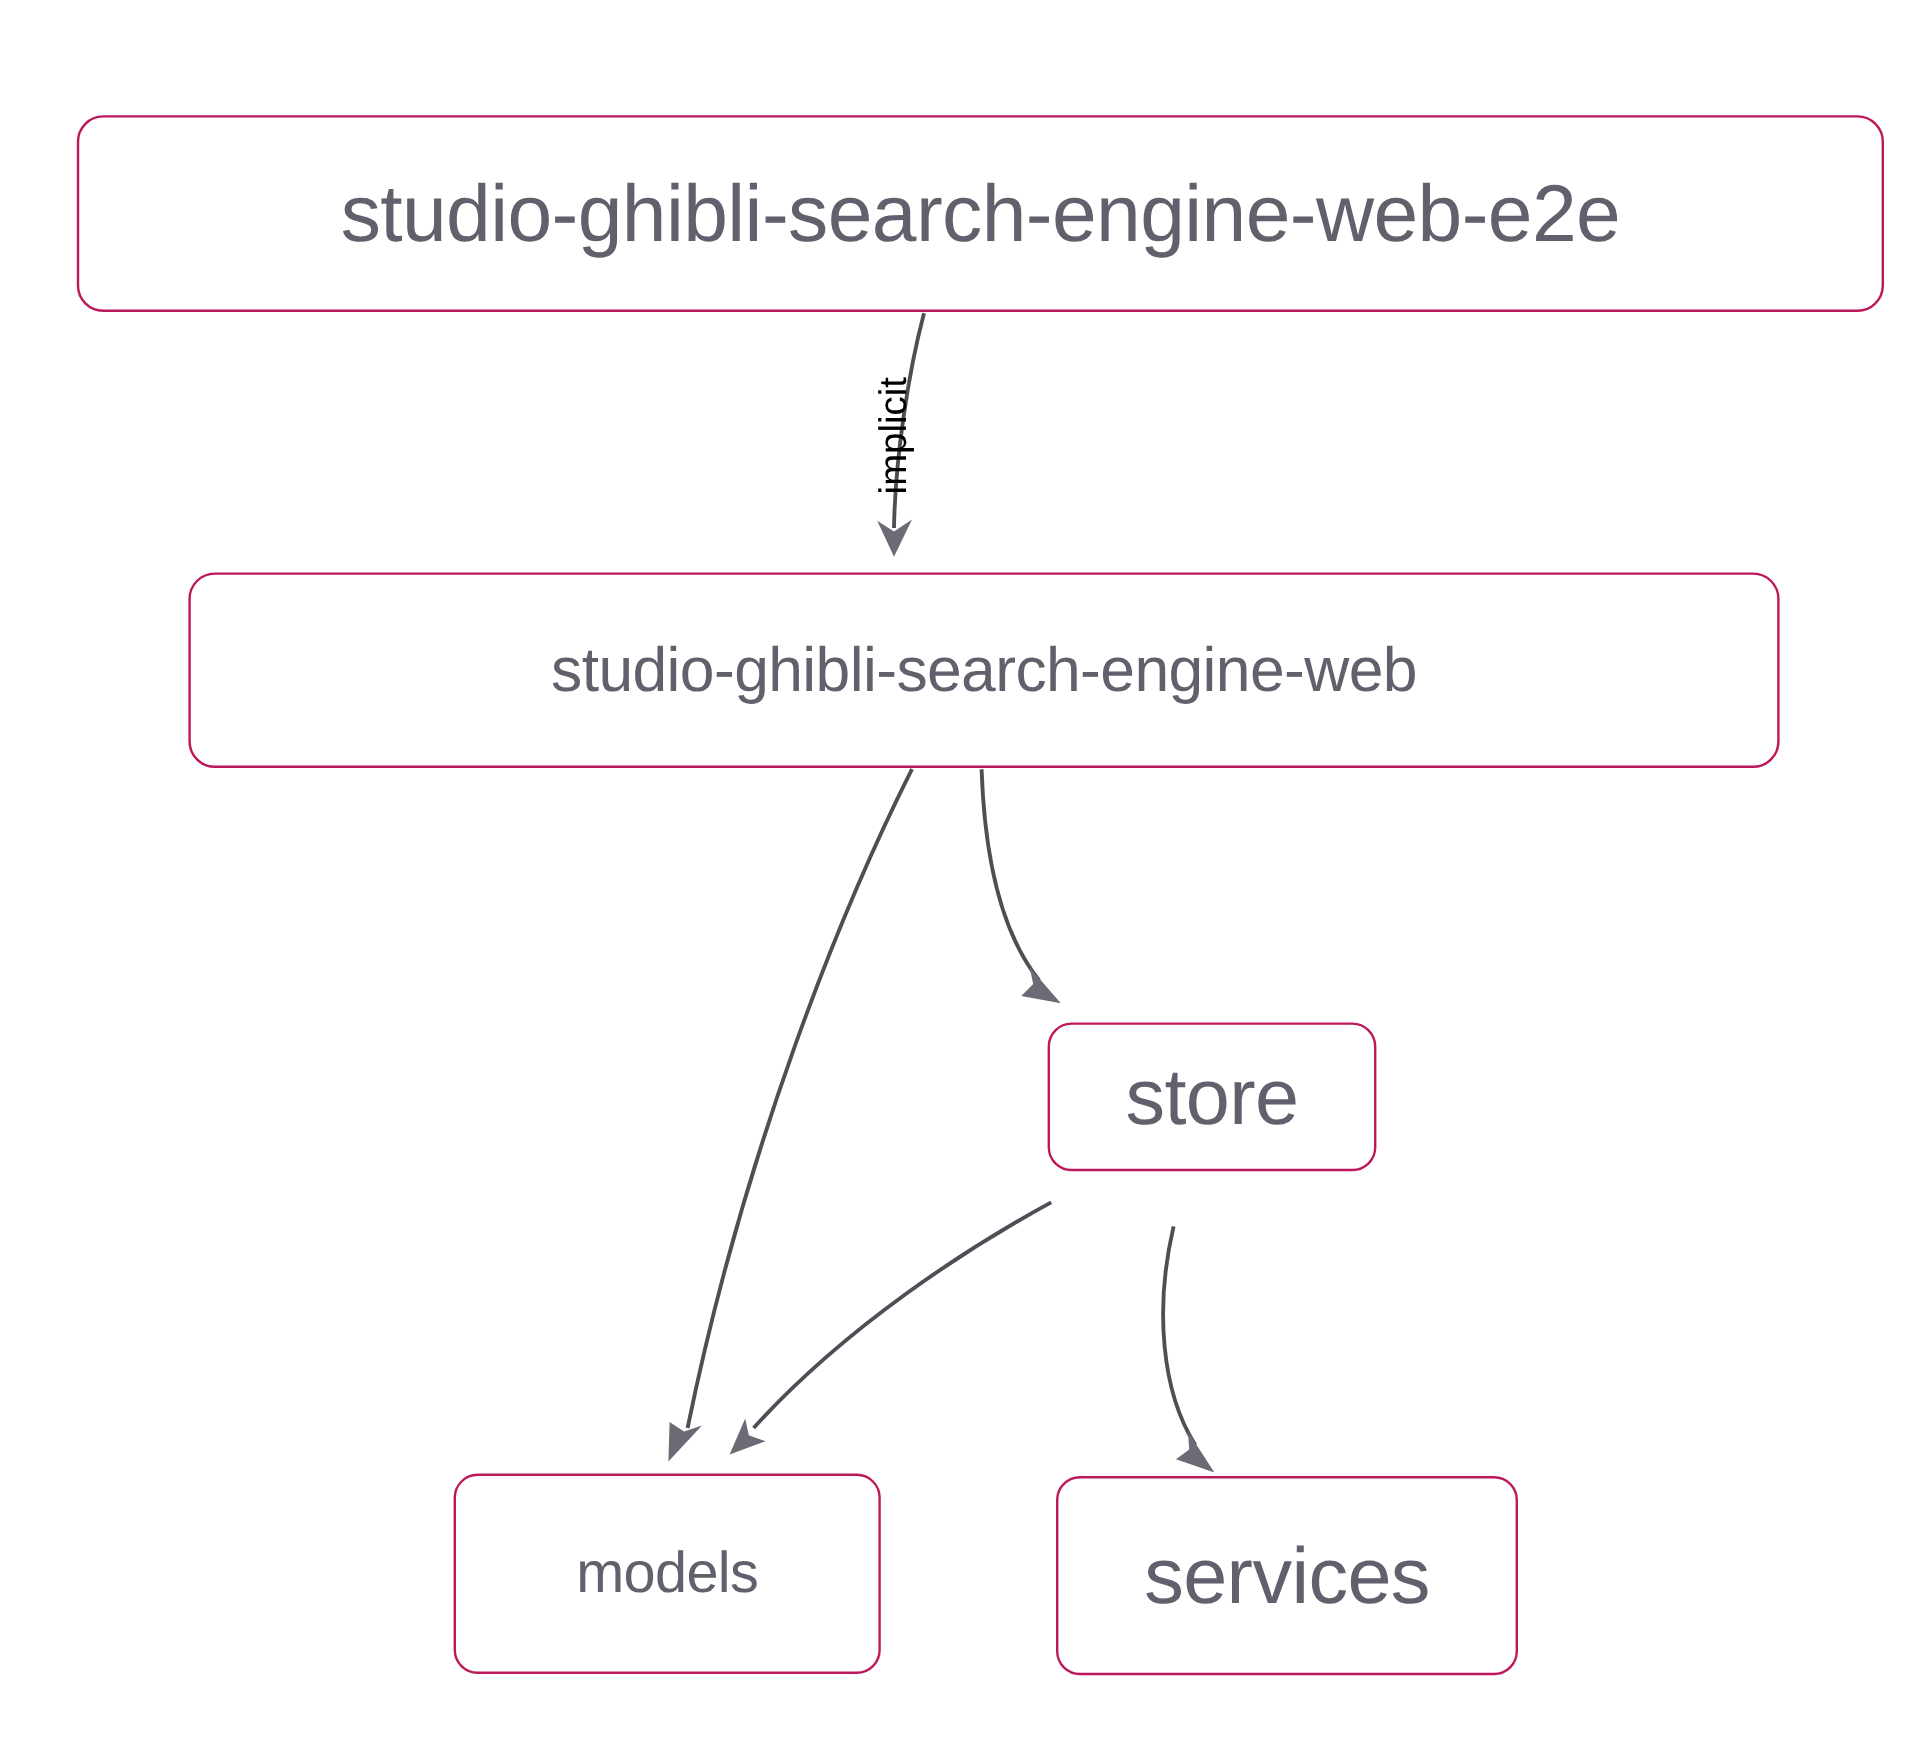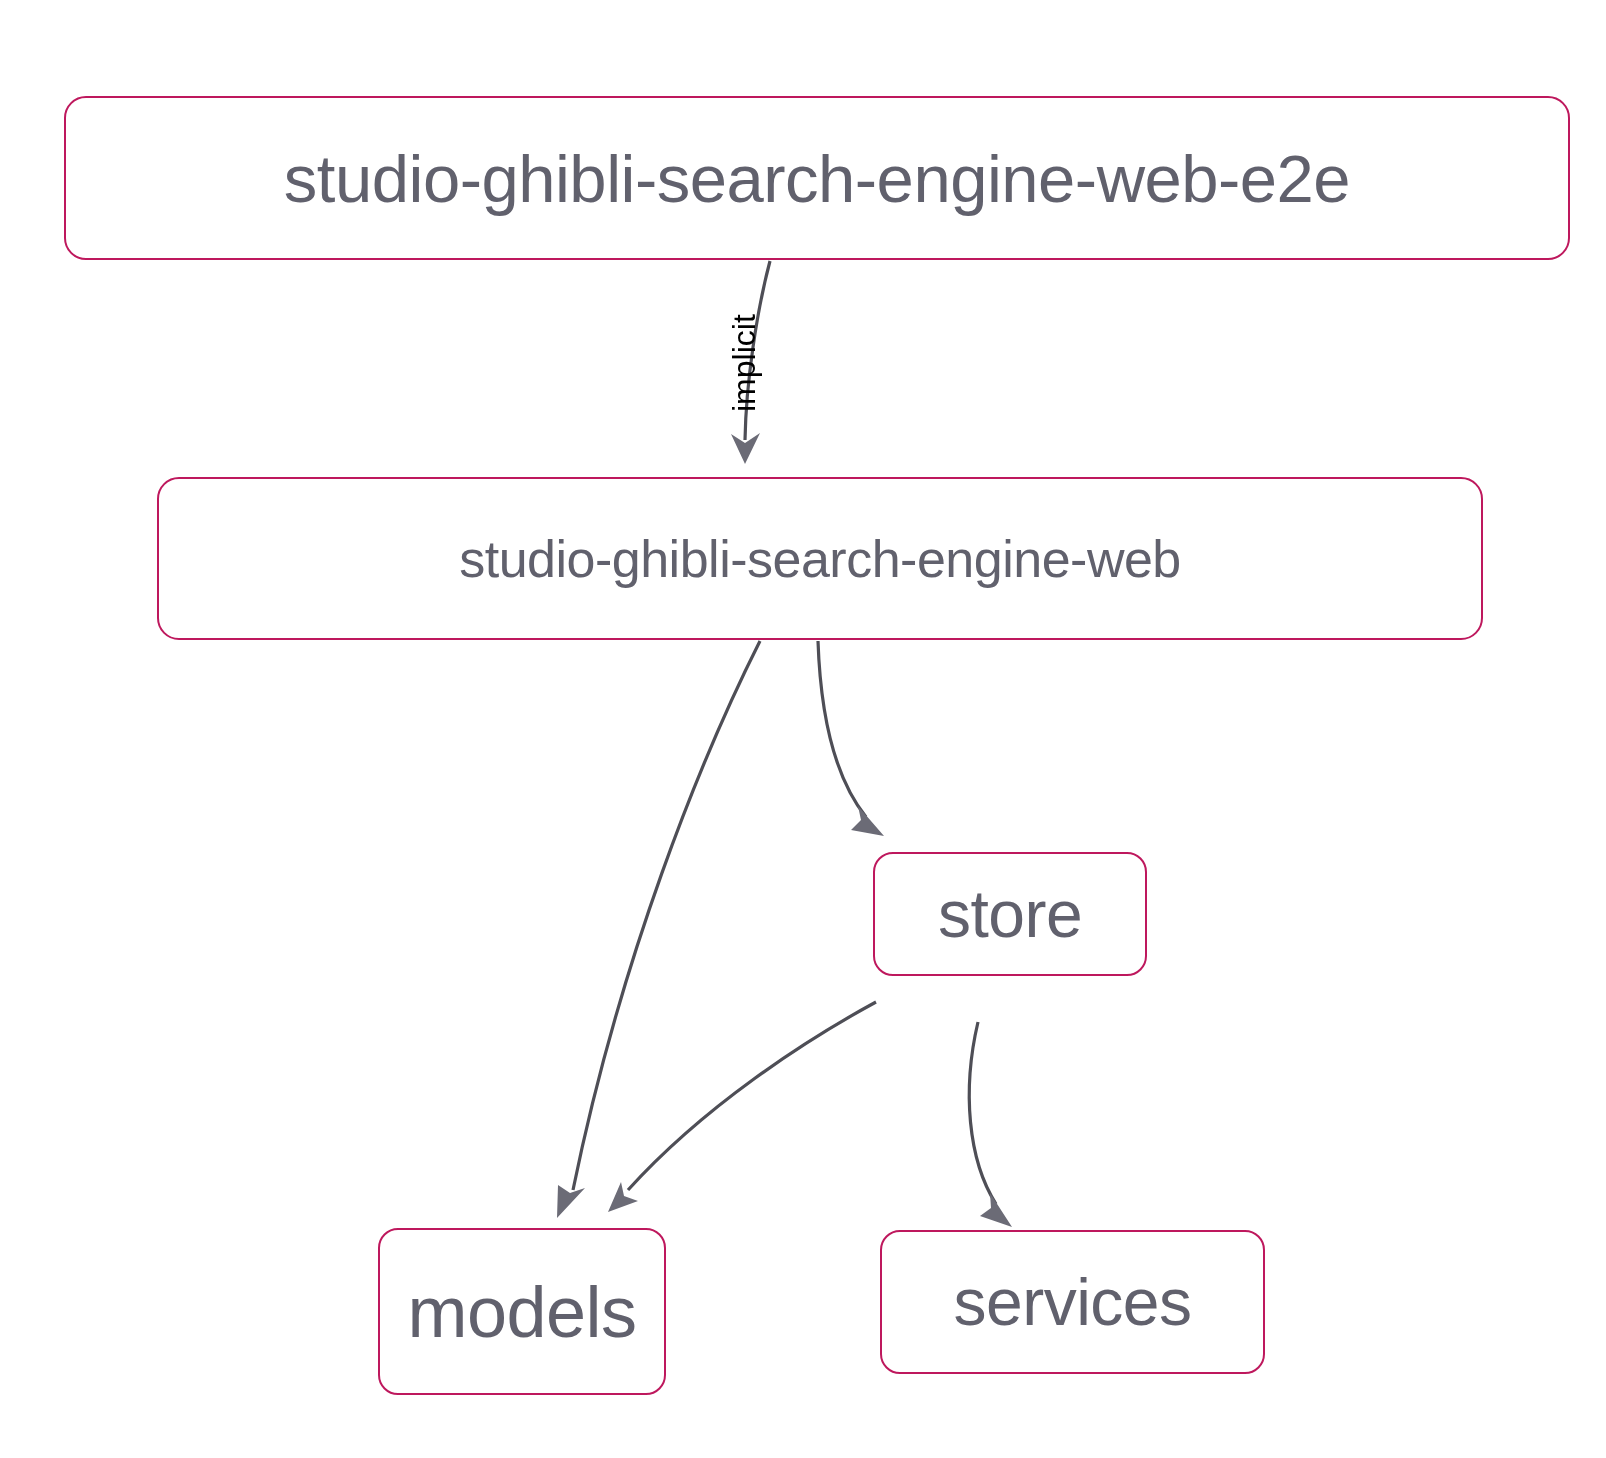--- a/index.html
+++ b/index.html
@@ -56,26 +56,26 @@
   #node-web {
     left: 157px; top: 477px;  width: 1326px; height: 163px;
     font-size: 52px;
   }
   #node-store {
     left: 873px; top: 852px;  width: 274px;  height: 124px;
     font-size: 66px;
     border-radius: 20px;
   }
   #node-models {
-    left: 378px; top: 1228px; width: 288px;  height: 167px;
-    font-size: 72px;
+    left: 378px; top: 1228px; width: 356px;  height: 167px;
+    font-size: 48px;
     border-radius: 20px;
   }
   #node-services {
-    left: 880px; top: 1230px; width: 385px;  height: 144px;
+    left: 880px; top: 1230px; width: 385px;  height: 166px;
     font-size: 66px;
     border-radius: 20px;
   }
 
   .edge-path {
     fill: none;
     stroke: #4e4e56;
     stroke-width: 3.2;
   }
   .edge-head {

